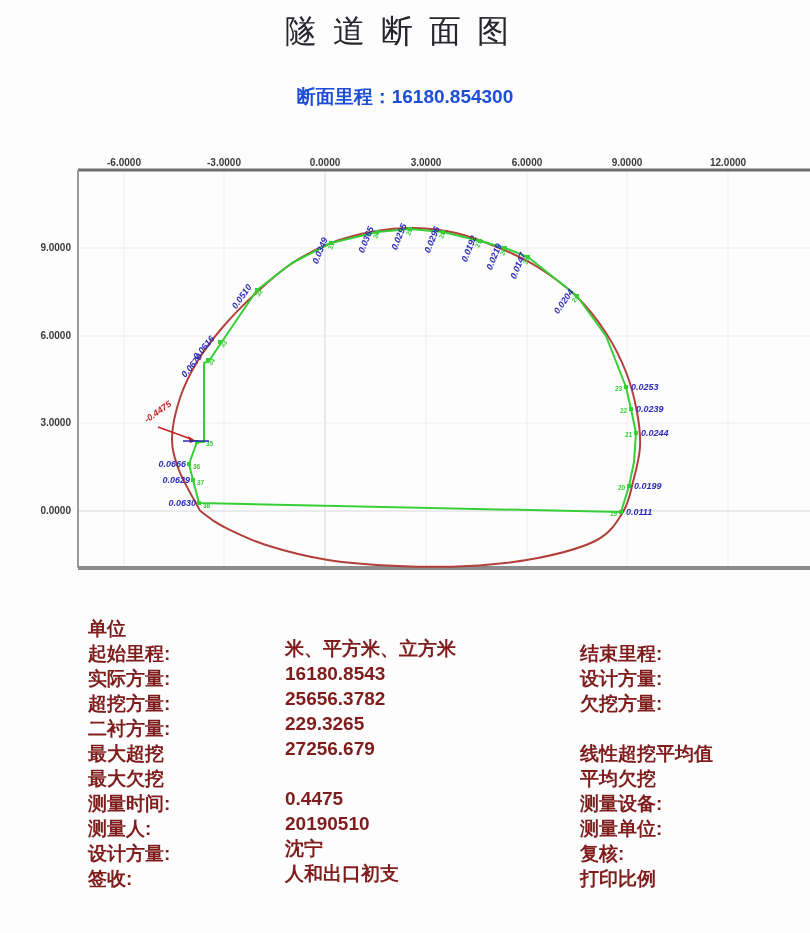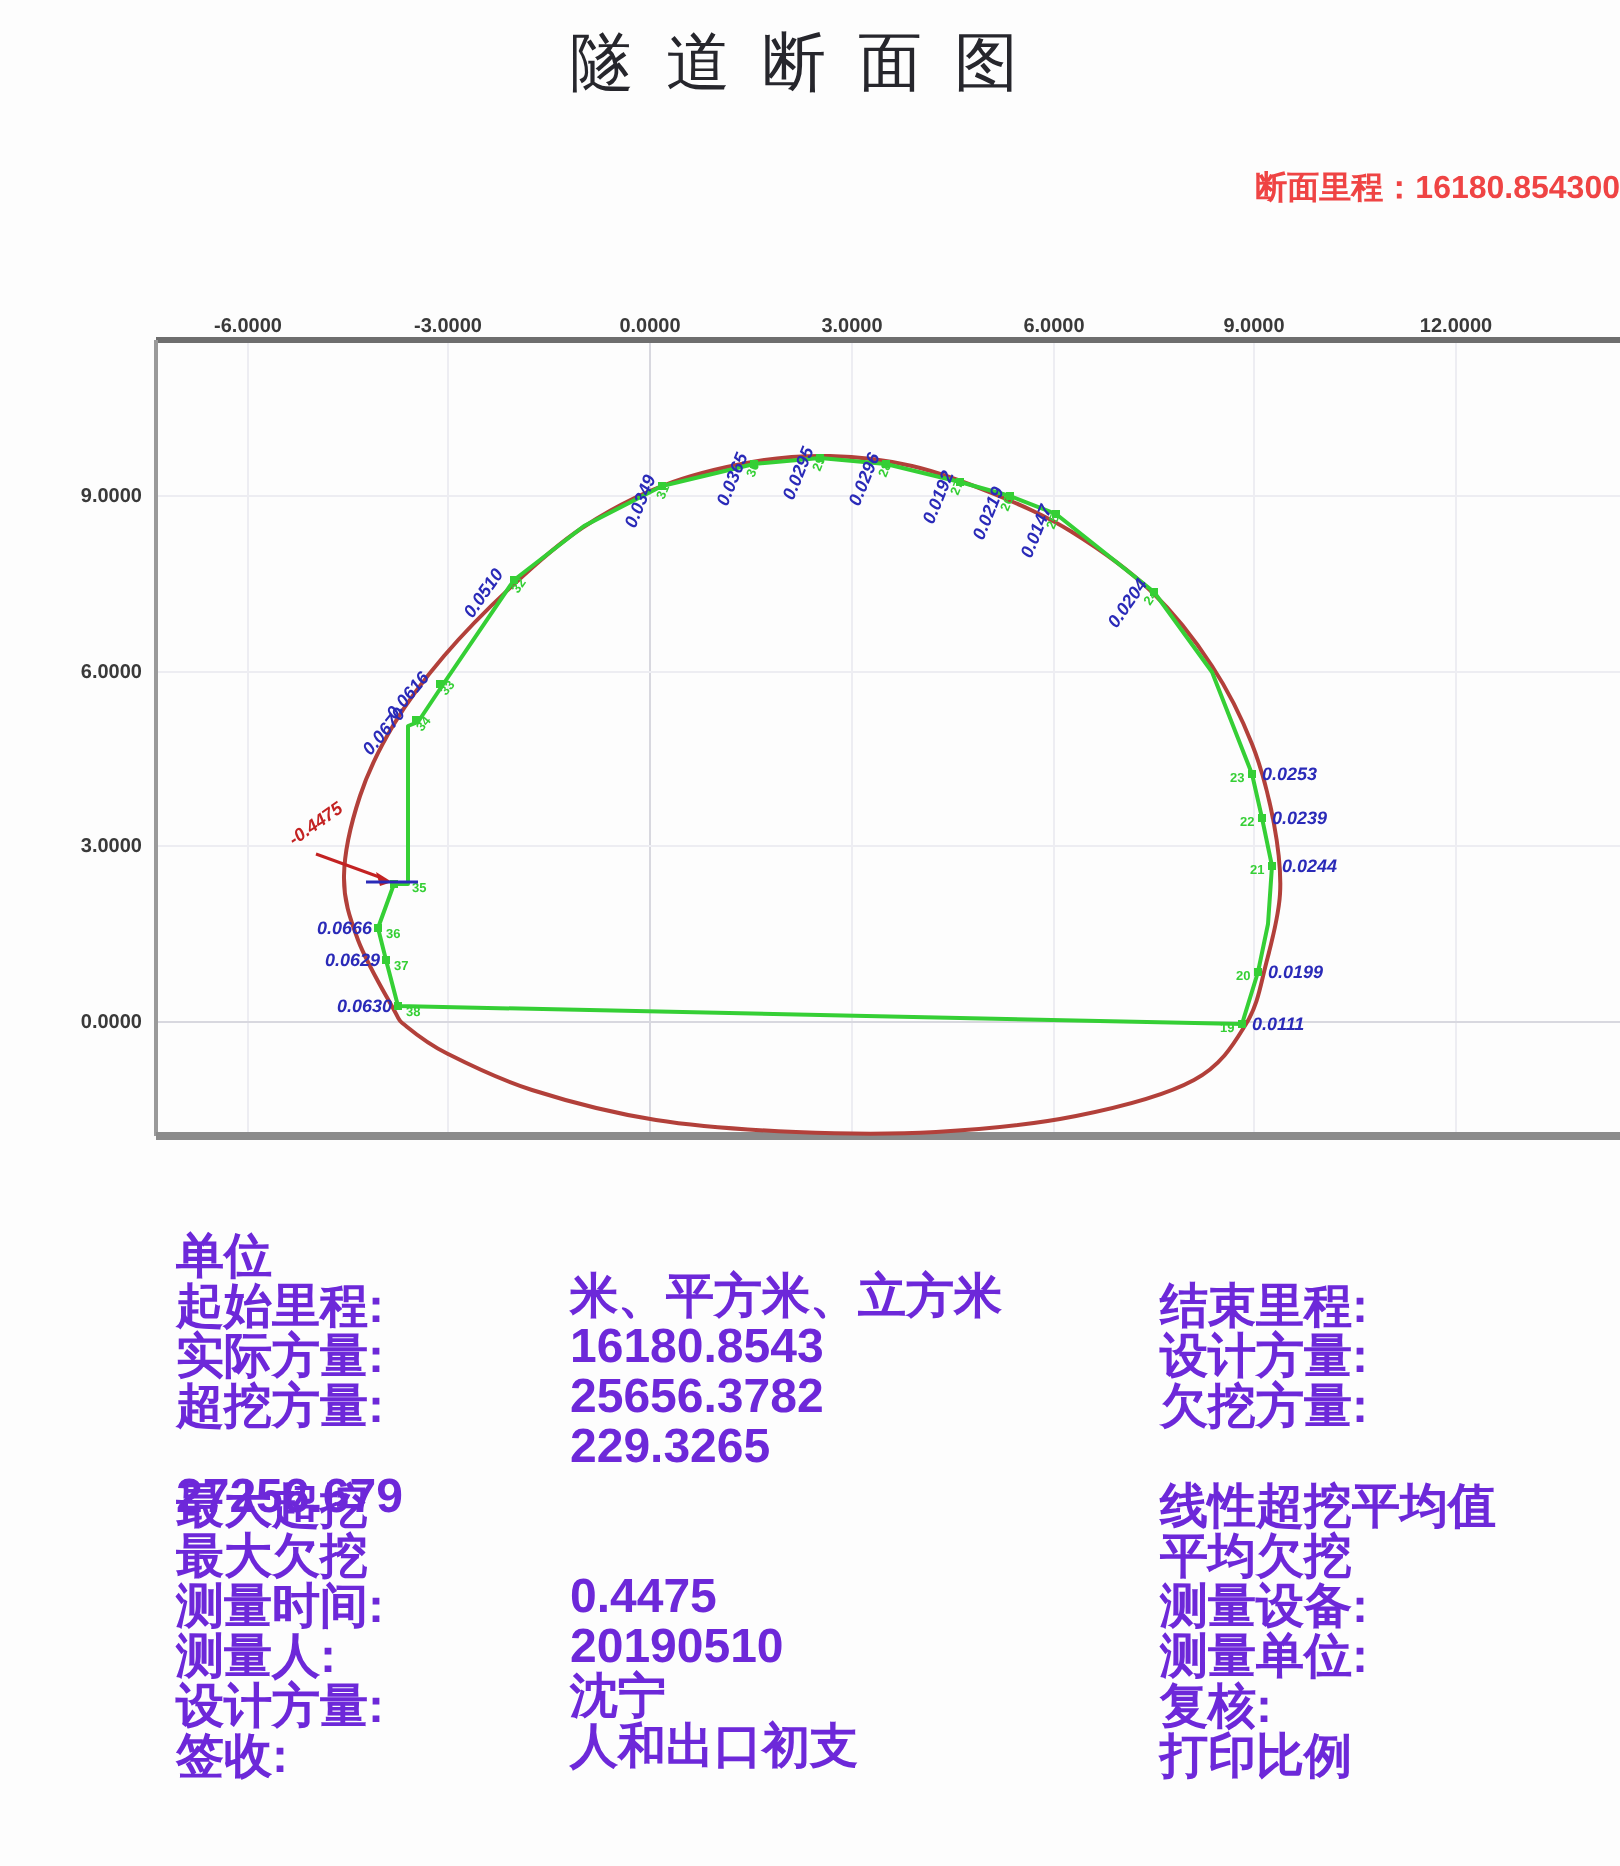--- a/index.html
+++ b/index.html
@@ -1,24 +1,24 @@
 <!DOCTYPE html>
 <html><head>
 <meta charset="utf-8">
 <style>
   html,body{margin:0;padding:0;background:#ffffff;}
   .page{position:relative;width:810px;height:933px;background:#fdfdfd;overflow:hidden;
         font-family:"Liberation Sans", sans-serif;}
   .title{position:absolute;top:10px;left:0;width:100%;text-align:center;
          font-size:32px;font-weight:normal;letter-spacing:16px;color:#26262c;}
-  .subtitle{position:absolute;top:84px;left:0;width:100%;text-align:right;
-            font-size:16px;font-weight:bold;color:#ef4444;}
+  .subtitle{position:absolute;top:84px;left:0;width:100%;text-align:center;
+            font-size:19px;font-weight:bold;color:#1d4ed8;}
   #chart{position:absolute;top:140px;left:0;}
   .info-table{position:absolute;left:88px;top:616px;width:712px;
-              font-size:24px;font-weight:600;color:#6d28d9;}
+              font-size:19px;font-weight:600;color:#7f1d1d;}
   .trow{display:flex;height:25px;line-height:25px;white-space:nowrap;}
   .tl{width:197px;}
   .tv{width:295px;margin-top:20px;}
   .tr{flex:1;}
 </style>
 </head>
 <body>
 
 <div class="page">
   <div class="title">隧道断面图</div>
@@ -134,20 +134,21 @@
         <span class="tl">实际方量:</span>
         <span class="tv">25656.3782</span>
         <span class="tr">设计方量:</span>
       </div>
       <div class="trow">
         <span class="tl">超挖方量:</span>
         <span class="tv">229.3265</span>
         <span class="tr">欠挖方量:</span>
       </div>
       <div class="trow">
+        <span class="tl">二衬方量:</span>
         <span class="tv">27256.679</span>
         <span class="tr"></span>
       </div>
       <div class="trow">
         <span class="tl">最大超挖</span>
         <span class="tv"></span>
         <span class="tr">线性超挖平均值</span>
       </div>
       <div class="trow">
         <span class="tl">最大欠挖</span>

